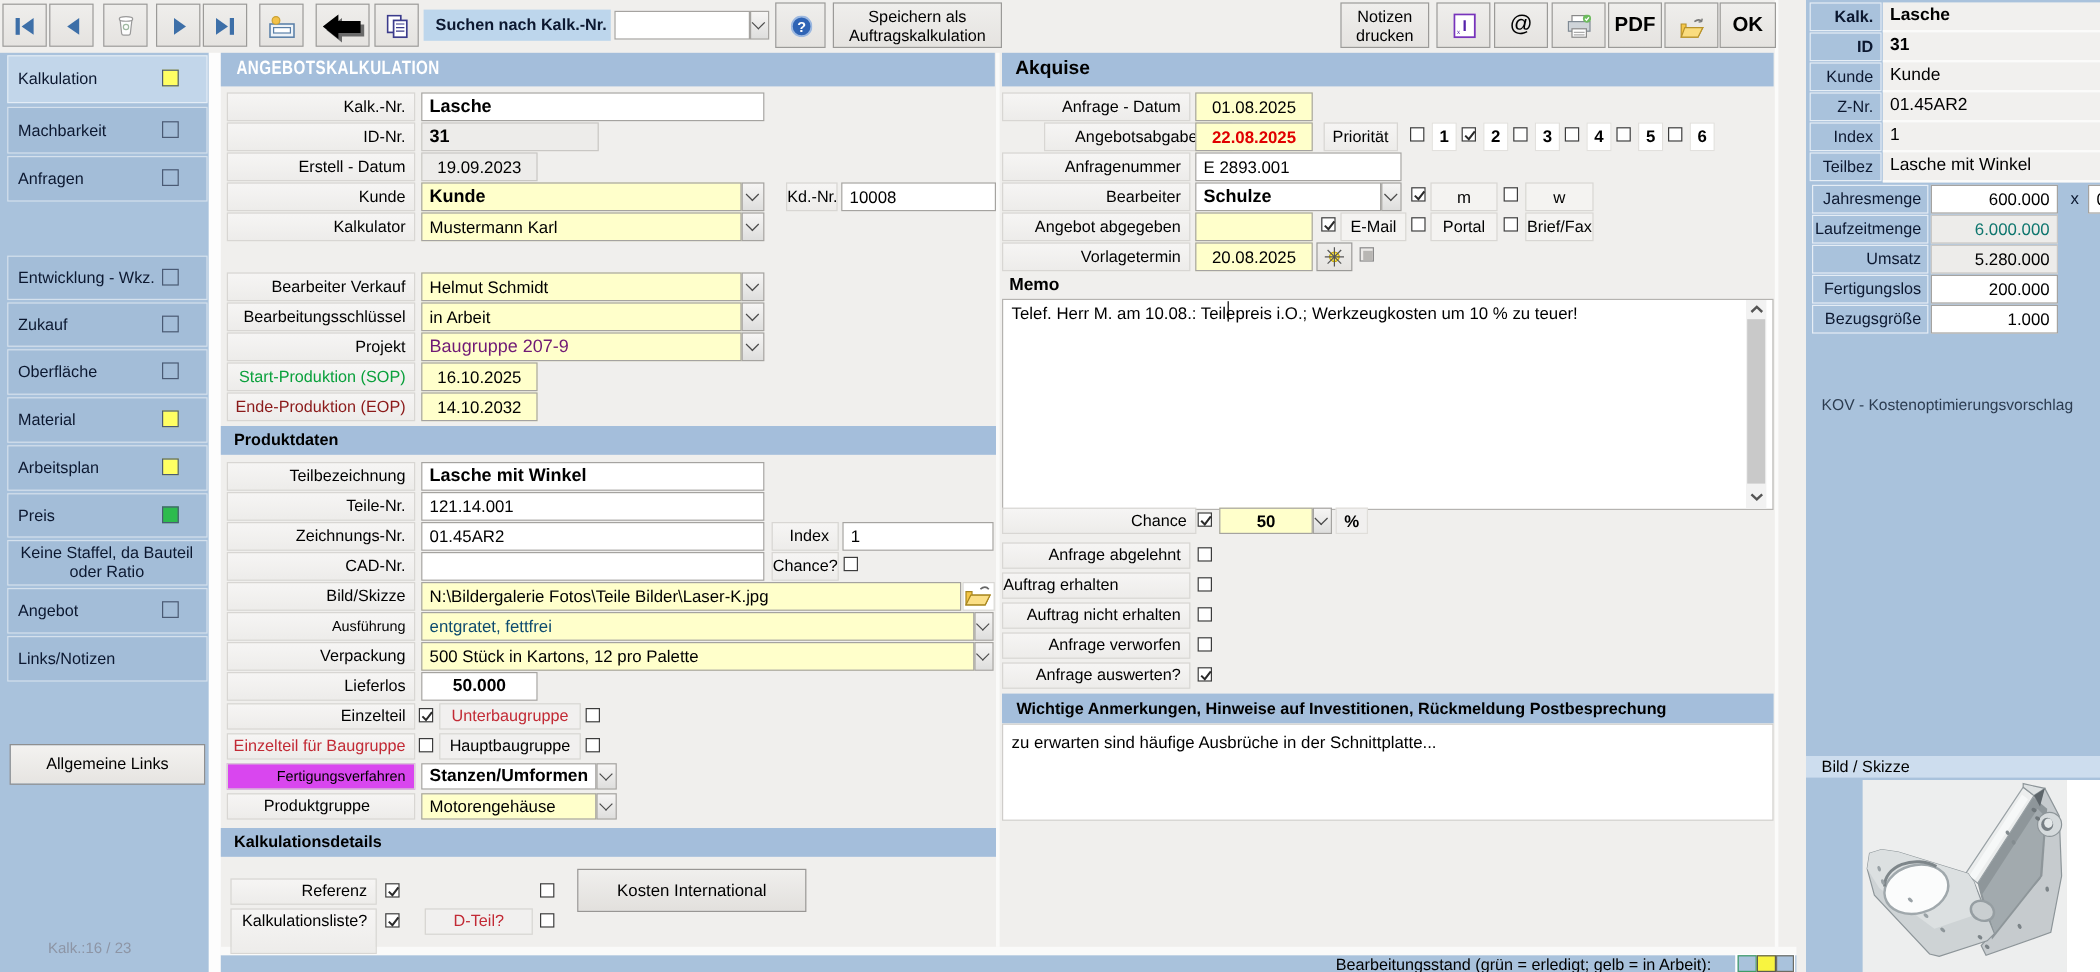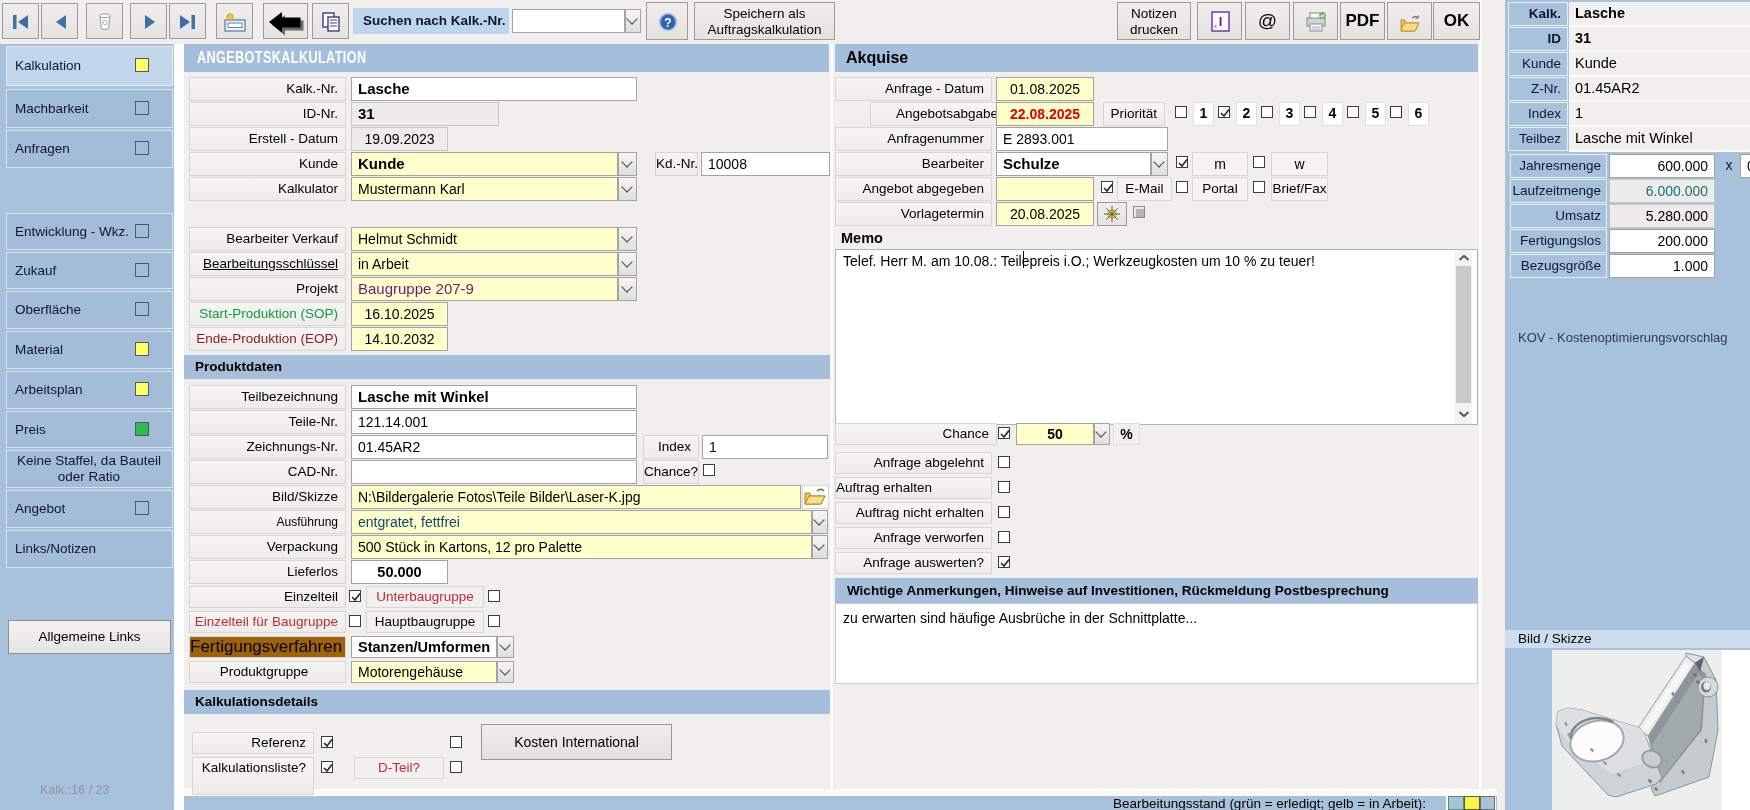--- a/index.html
+++ b/index.html
@@ -154,21 +154,21 @@
 <div class="abs" style="left:189px;top:177px;width:157px;height:24px;background:linear-gradient(#f6f5f4,#edecea);border:1px solid #d8d6d3;text-align:right;padding-right:7px;color:#000;font-size:13.5px;line-height:22px;">Kalkulator</div>
 <div class="abs" style="left:351px;top:177px;width:267px;height:24px;background:#ffffcb;border:1px solid #a5a3a0;font-size:14px;line-height:22px;color:#000;padding-left:6px;">Mustermann Karl</div>
 <div class="abs" style="left:618px;top:177px;width:19px;height:24px;background:linear-gradient(#f6f5f4,#dededd);border:1px solid #a5a3a0;">
     <span style="position:absolute;left:4px;top:5px;width:8px;height:8px;border-right:1.6px solid #4a4a4a;border-bottom:1.6px solid #4a4a4a;transform:rotate(45deg);"></span>
   </div>
 <div class="abs" style="left:189px;top:227px;width:157px;height:24px;background:linear-gradient(#f6f5f4,#edecea);border:1px solid #d8d6d3;text-align:right;padding-right:7px;color:#000;font-size:13.5px;line-height:22px;">Bearbeiter Verkauf</div>
 <div class="abs" style="left:351px;top:227px;width:267px;height:24px;background:#ffffcb;border:1px solid #a5a3a0;font-size:14px;line-height:22px;color:#000;padding-left:6px;">Helmut Schmidt</div>
 <div class="abs" style="left:618px;top:227px;width:19px;height:24px;background:linear-gradient(#f6f5f4,#dededd);border:1px solid #a5a3a0;">
     <span style="position:absolute;left:4px;top:5px;width:8px;height:8px;border-right:1.6px solid #4a4a4a;border-bottom:1.6px solid #4a4a4a;transform:rotate(45deg);"></span>
   </div>
-<div class="abs" style="left:189px;top:252px;width:157px;height:24px;background:linear-gradient(#f6f5f4,#edecea);border:1px solid #d8d6d3;text-align:right;padding-right:7px;color:#000;font-size:13.5px;line-height:22px;text-decoration:underline;">Bearbeitungsschlüssel</div>
+<div class="abs" style="left:189px;top:252px;width:157px;height:24px;background:linear-gradient(#f6f5f4,#edecea);border:1px solid #d8d6d3;text-align:right;padding-right:7px;color:#000;font-size:13.5px;line-height:22px;">Bearbeitungsschlüssel</div>
 <div class="abs" style="left:351px;top:252px;width:267px;height:24px;background:#ffffcb;border:1px solid #a5a3a0;font-size:14px;line-height:22px;color:#000;padding-left:6px;">in Arbeit</div>
 <div class="abs" style="left:618px;top:252px;width:19px;height:24px;background:linear-gradient(#f6f5f4,#dededd);border:1px solid #a5a3a0;">
     <span style="position:absolute;left:4px;top:5px;width:8px;height:8px;border-right:1.6px solid #4a4a4a;border-bottom:1.6px solid #4a4a4a;transform:rotate(45deg);"></span>
   </div>
 <div class="abs" style="left:189px;top:277px;width:157px;height:24px;background:linear-gradient(#f6f5f4,#edecea);border:1px solid #d8d6d3;text-align:right;padding-right:7px;color:#000;font-size:13.5px;line-height:22px;">Projekt</div>
 <div class="abs" style="left:351px;top:277px;width:267px;height:24px;background:#ffffcb;border:1px solid #a5a3a0;font-size:15px;line-height:22px;color:#701a75;padding-left:6px;">Baugruppe 207-9</div>
 <div class="abs" style="left:618px;top:277px;width:19px;height:24px;background:linear-gradient(#f6f5f4,#dededd);border:1px solid #a5a3a0;">
     <span style="position:absolute;left:4px;top:5px;width:8px;height:8px;border-right:1.6px solid #4a4a4a;border-bottom:1.6px solid #4a4a4a;transform:rotate(45deg);"></span>
   </div>
 <div class="abs" style="left:189px;top:302px;width:157px;height:24px;background:linear-gradient(#f6f5f4,#edecea);border:1px solid #d8d6d3;text-align:right;padding-right:7px;color:#0aa03c;font-size:13.5px;line-height:22px;">Start-Produktion (SOP)</div>
@@ -213,21 +213,21 @@
     <svg width="14" height="14" viewBox="0 0 14 14" style="position:absolute;left:-1px;top:-1px">
       <path d="M3 7 L6 10 L11 3.4" stroke="#2a2a2a" stroke-width="1.7" fill="none"></path>
     </svg>
   </div>
 <div class="abs" style="left:366px;top:586px;width:118px;height:22px;background:#f1f0ef;border:1px solid #d8d6d3;text-align:center;color:#c22a35;font-size:13.5px;line-height:20px;">Unterbaugruppe</div>
 <div class="abs" style="left:488px;top:590px;width:12px;height:12px;background:#fff;border:1px solid #3c3c3c;"></div>
 <div class="abs" style="left:189px;top:611px;width:157px;height:22px;background:linear-gradient(#f6f5f4,#edecea);border:1px solid #d8d6d3;text-align:right;padding-right:7px;color:#c22a35;font-size:13.5px;line-height:20px;">Einzelteil für Baugruppe</div>
 <div class="abs" style="left:349px;top:615px;width:12px;height:12px;background:#fff;border:1px solid #3c3c3c;"></div>
 <div class="abs" style="left:366px;top:611px;width:118px;height:22px;background:#f1f0ef;border:1px solid #d8d6d3;text-align:center;color:#000;font-size:13.5px;line-height:20px;">Hauptbaugruppe</div>
 <div class="abs" style="left:488px;top:615px;width:12px;height:12px;background:#fff;border:1px solid #3c3c3c;"></div>
-<div class="abs" style="left:189px;top:636px;width:157px;height:22px;background:#a16207;border:1px solid #d8d6d3;text-align:right;padding-right:7px;color:#000;font-size:17px;line-height:20px;">Fertigungsverfahren</div>
+<div class="abs" style="left:189px;top:636px;width:157px;height:22px;background:#d946ef;border:1px solid #d8d6d3;text-align:right;padding-right:7px;color:#000;font-size:12px;line-height:20px;">Fertigungsverfahren</div>
 <div class="abs" style="left:351px;top:636px;width:146px;height:22px;background:#fff;border:1px solid #a5a3a0;font-size:14.5px;line-height:20px;color:#000;padding-left:6px;font-weight:bold;">Stanzen/Umformen</div>
 <div class="abs" style="left:497px;top:636px;width:17px;height:22px;background:linear-gradient(#f6f5f4,#dededd);border:1px solid #a5a3a0;">
     <span style="position:absolute;left:3px;top:4px;width:8px;height:8px;border-right:1.6px solid #4a4a4a;border-bottom:1.6px solid #4a4a4a;transform:rotate(45deg);"></span>
   </div>
 <div class="abs" style="left:189px;top:661px;width:157px;height:22px;background:linear-gradient(#f6f5f4,#edecea);border:1px solid #d8d6d3;text-align:center;padding-right:7px;color:#000;font-size:13.5px;line-height:20px;">Produktgruppe</div>
 <div class="abs" style="left:351px;top:661px;width:146px;height:22px;background:#ffffcb;border:1px solid #a5a3a0;font-size:14px;line-height:20px;color:#000;padding-left:6px;">Motorengehäuse</div>
 <div class="abs" style="left:497px;top:661px;width:17px;height:22px;background:linear-gradient(#f6f5f4,#dededd);border:1px solid #a5a3a0;">
     <span style="position:absolute;left:3px;top:4px;width:8px;height:8px;border-right:1.6px solid #4a4a4a;border-bottom:1.6px solid #4a4a4a;transform:rotate(45deg);"></span>
   </div>
 <div class="abs" style="left:184px;top:690px;width:646px;height:24px;background:#a4bedb;color:#000;font-weight:bold;font-size:13.5px;line-height:24px;padding-left:11px;letter-spacing:0;">Kalkulationsdetails</div>

